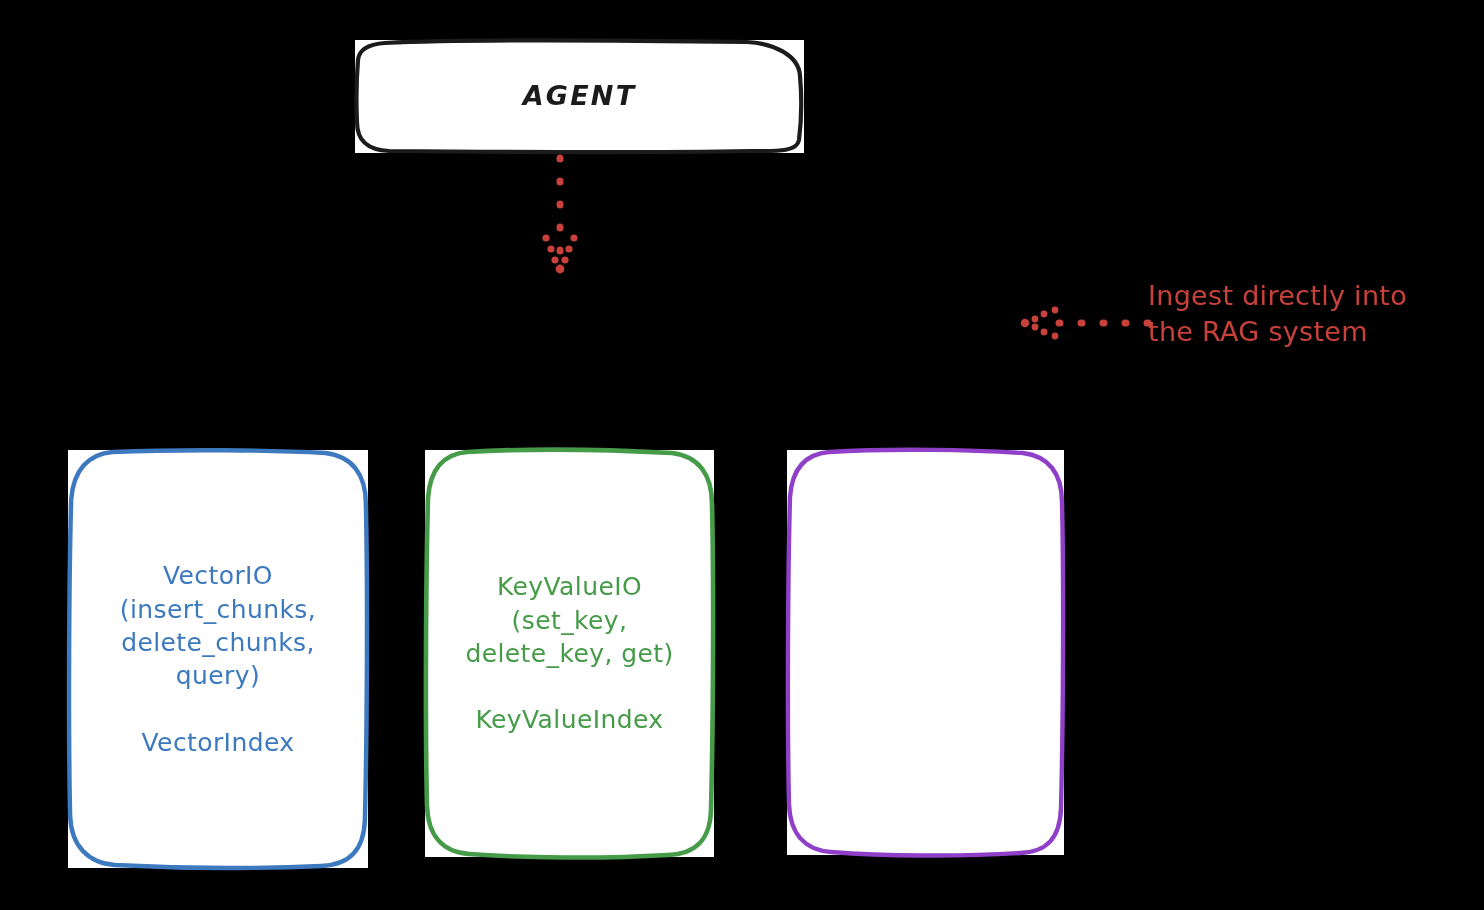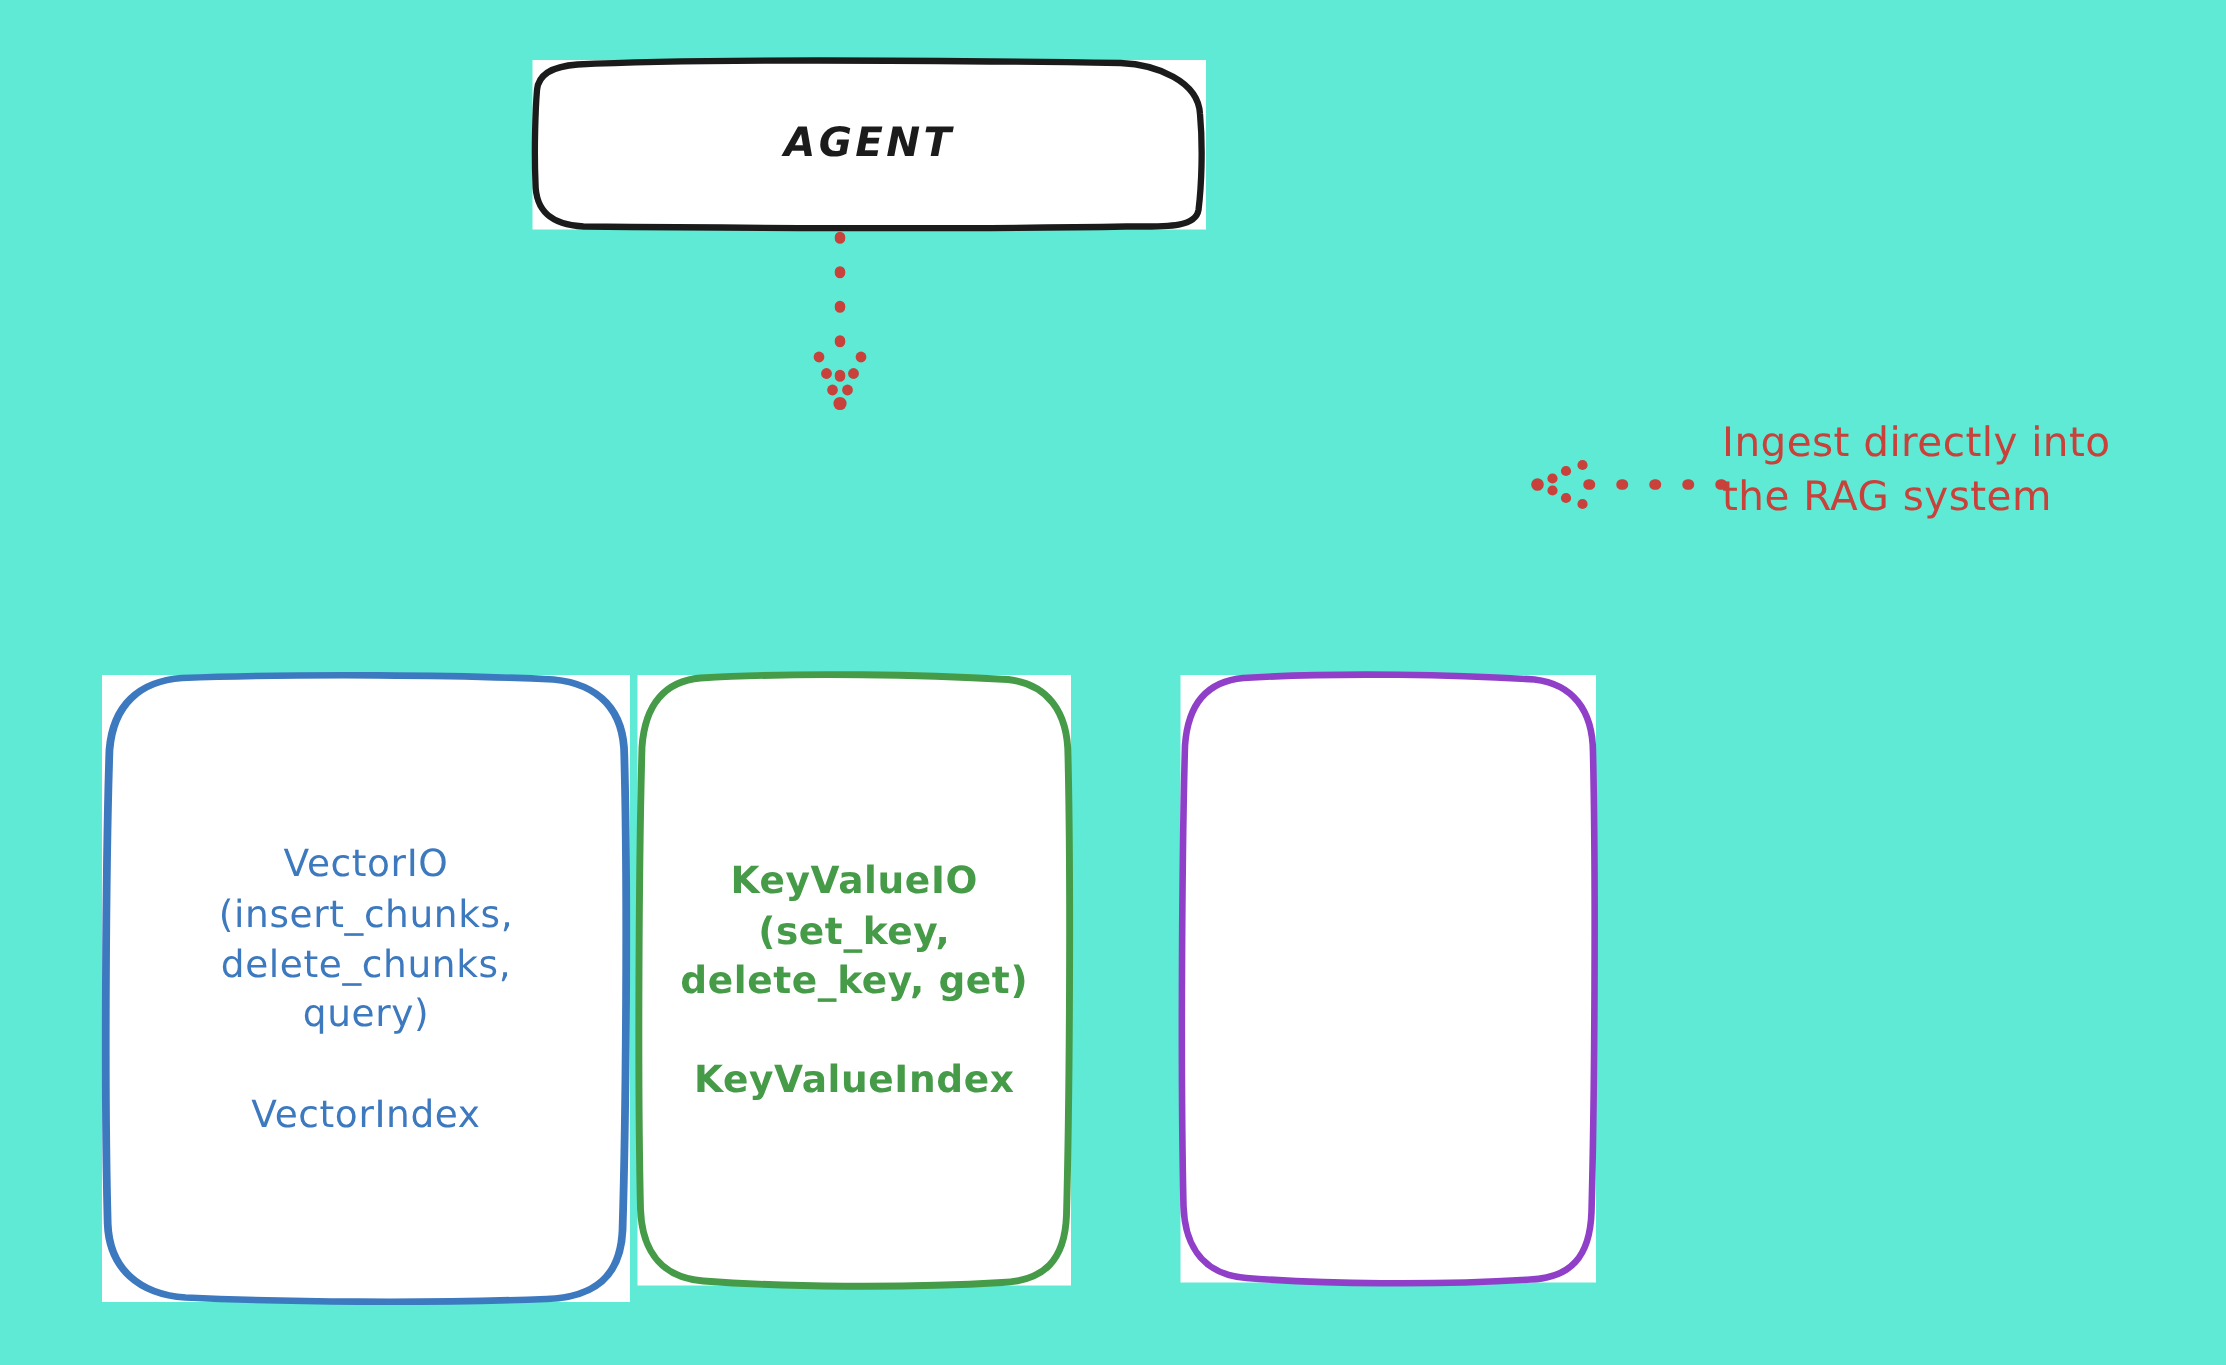--- a/index.html
+++ b/index.html
@@ -7,21 +7,21 @@
     padding: 0;
     background: #ffffff;
   }
   body {
     font-family: "DejaVu Sans", sans-serif;
   }
   #canvas {
     position: relative;
     width: 1484px;
     height: 910px;
-    background: #5eead4;
+    background: #000000;
     overflow: hidden;
   }
   .node {
     position: absolute;
     box-sizing: border-box;
     display: flex;
     align-items: center;
     justify-content: center;
     text-align: center;
     background: #ffffff;
@@ -58,21 +58,21 @@
   #ragtool-node .label {
     font-size: 27px;
     color: #1b1b1b;
     letter-spacing: 0.8px;
   }
 
   
   #vectorio-node {
     left: 68px;
     top: 450px;
-    width: 352px;
+    width: 300px;
     height: 418px;
   }
   #keyvalueio-node {
     left: 425px;
     top: 450px;
     width: 289px;
     height: 407px;
   }
   #relationalio-node {
     left: 787px;
@@ -80,21 +80,21 @@
     width: 277px;
     height: 405px;
   }
   #vectorio-node .label,
   #keyvalueio-node .label,
   #relationalio-node .label {
     font-size: 25px;
     line-height: 1.33;
   }
   #vectorio-node .label { color: #3d79bf; }
-  #keyvalueio-node .label { color: #459b47; font-weight: bold; }
+  #keyvalueio-node .label { color: #459b47; }
   #relationalio-node .label { color: #9040c8; }
 
   
   .node > svg.outline {
     position: absolute;
     left: -8px;
     top: -8px;
     width: calc(100% + 16px);
     height: calc(100% + 16px);
     overflow: visible;

